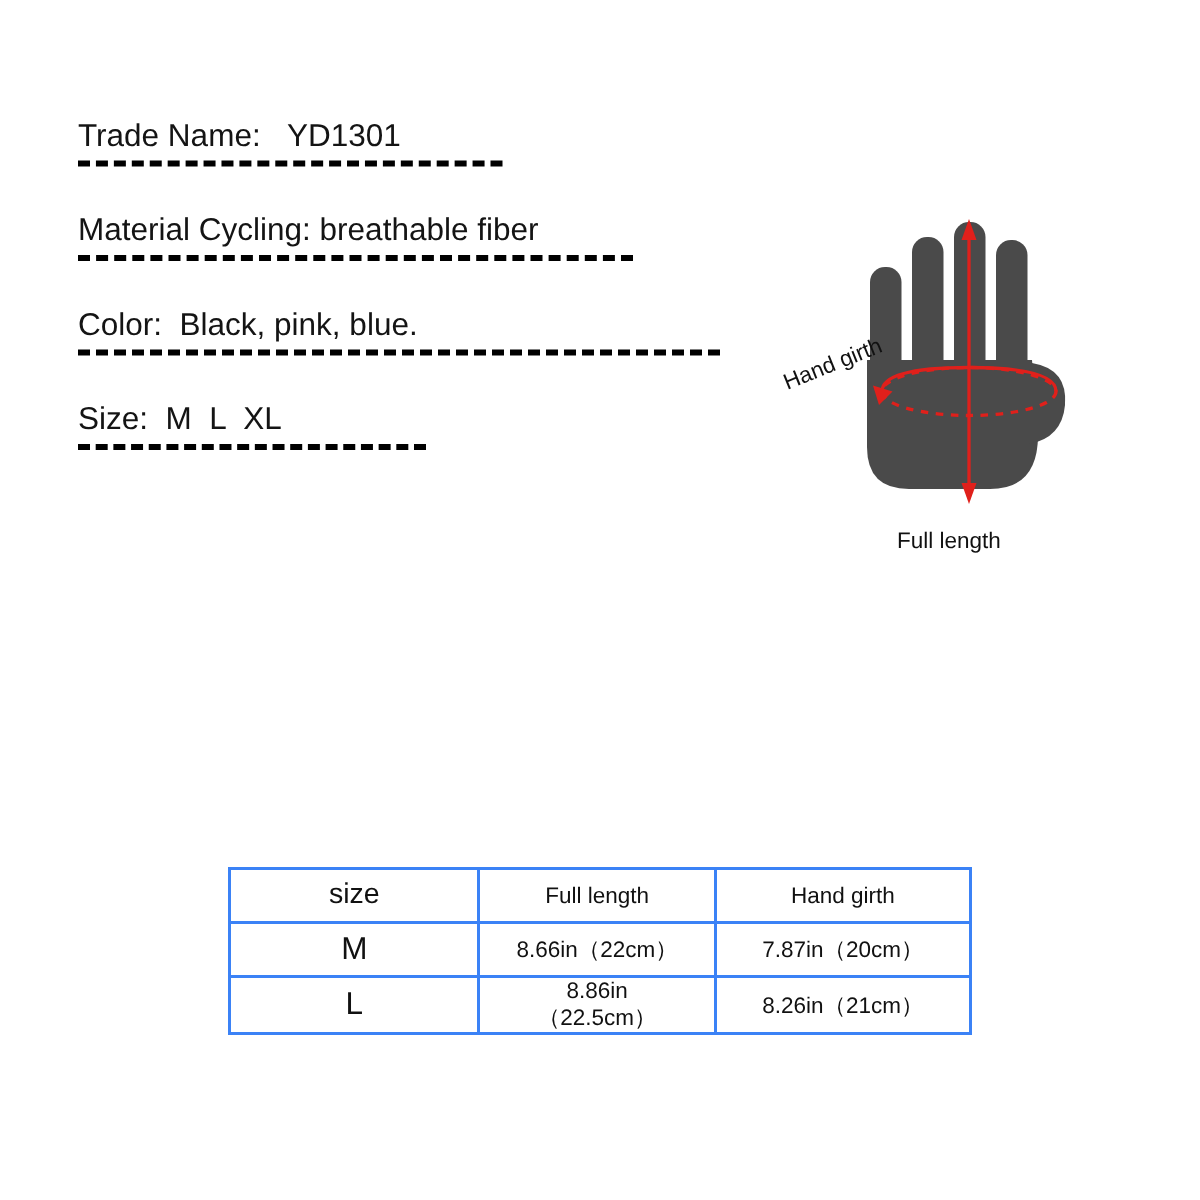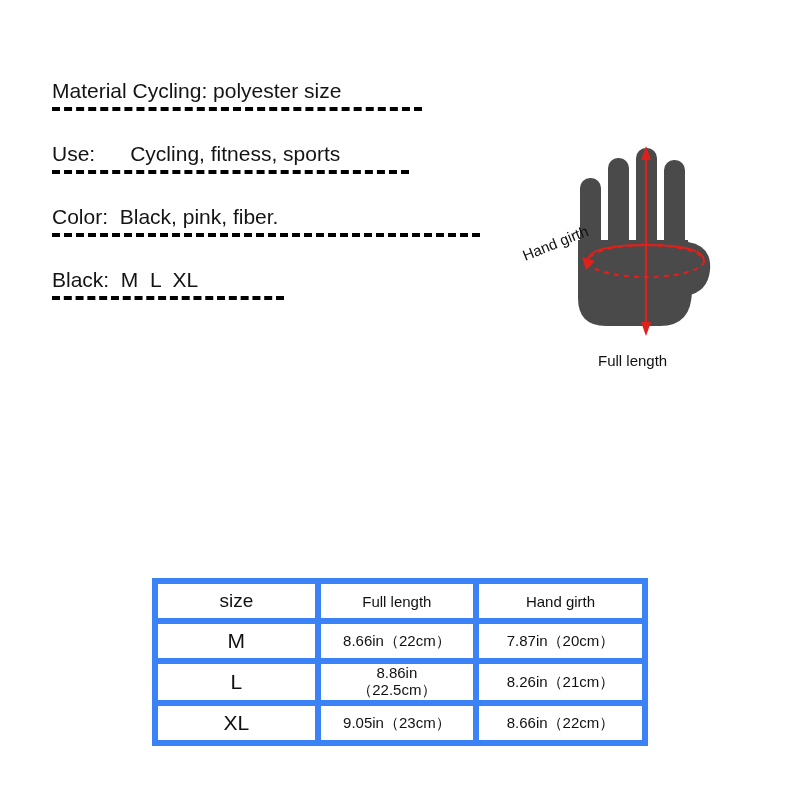--- a/index.html
+++ b/index.html
@@ -85,58 +85,58 @@
 
   
   .size-table {
     position: absolute;
     left: 152px;
     top: 578px;
     border-collapse: collapse;
     width: 496px;
   }
   .size-table td, .size-table th {
-    border: 6px solid #3b82f6;
+    border: 2px solid #3b82f6;
     height: 34px;
     text-align: center;
     font-weight: normal;
     padding: 0 20px;
   }
   .size-table .col-size   { width: 186px; font-size: 21px; }
   .size-table .col-len    { width: 140px; font-size: 15px; }
   .size-table .col-girth  { width: 170px; font-size: 15px; }
   .size-table thead td.col-size { font-size: 19px; }
   .size-table thead td { font-size: 15px; }
   .size-table tbody td.col-size { font-size: 21px; }
 </style>
 </head>
 <body>
 
 <div class="page">
 
   <div class="spec-list">
 
+    <div class="spec-row">
+      <span class="spec-line">Trade Name:</span><span class="spec-line">   </span><span class="spec-line">YD1301</span>
+      <span class="dashes w1"></span>
+    </div>
 
     <div class="spec-row">
-      <span class="spec-line">Material Cycling:</span><span class="spec-line"> </span><span class="spec-line">polyester size</span>
+      <span class="spec-line">Material Cycling:</span><span class="spec-line"> </span><span class="spec-line">breathable fiber</span>
       <span class="dashes w2"></span>
     </div>
 
-    <div class="spec-row">
-      <span class="spec-line">Use:</span><span class="spec-line">      </span><span class="spec-line">Cycling, fitness, sports</span>
-      <span class="dashes w3"></span>
-    </div>
 
     <div class="spec-row">
-      <span class="spec-line">Color:</span><span class="spec-line">  </span><span class="spec-line">Black, pink, fiber.</span>
+      <span class="spec-line">Color:</span><span class="spec-line">  </span><span class="spec-line">Black, pink, blue.</span>
       <span class="dashes w4"></span>
     </div>
 
     <div class="spec-row">
-      <span class="spec-line">Black:</span><span class="spec-line">  </span><span class="spec-line">M  L  XL</span>
+      <span class="spec-line">Size:</span><span class="spec-line">  </span><span class="spec-line">M  L  XL</span>
       <span class="dashes w5"></span>
     </div>
 
 
   </div>
 
   <div class="hand-figure">
     <svg class="hand-svg" width="250" height="250" viewBox="0 0 250 250">
 
       <rect x="60" y="48" width="21" height="90" rx="10" fill="#4a4a4a"></rect>
@@ -172,21 +172,16 @@
       <tr>
         <td class="col-size">M</td>
         <td class="col-len">8.66in（22cm）</td>
         <td class="col-girth">7.87in（20cm）</td>
       </tr>
       <tr>
         <td class="col-size">L</td>
         <td class="col-len">8.86in（22.5cm）</td>
         <td class="col-girth">8.26in（21cm）</td>
       </tr>
-      <tr>
-        <td class="col-size">XL</td>
-        <td class="col-len">9.05in（23cm）</td>
-        <td class="col-girth">8.66in（22cm）</td>
-      </tr>
     </tbody>
   </table>
 
 </div>
 
 </body></html>

